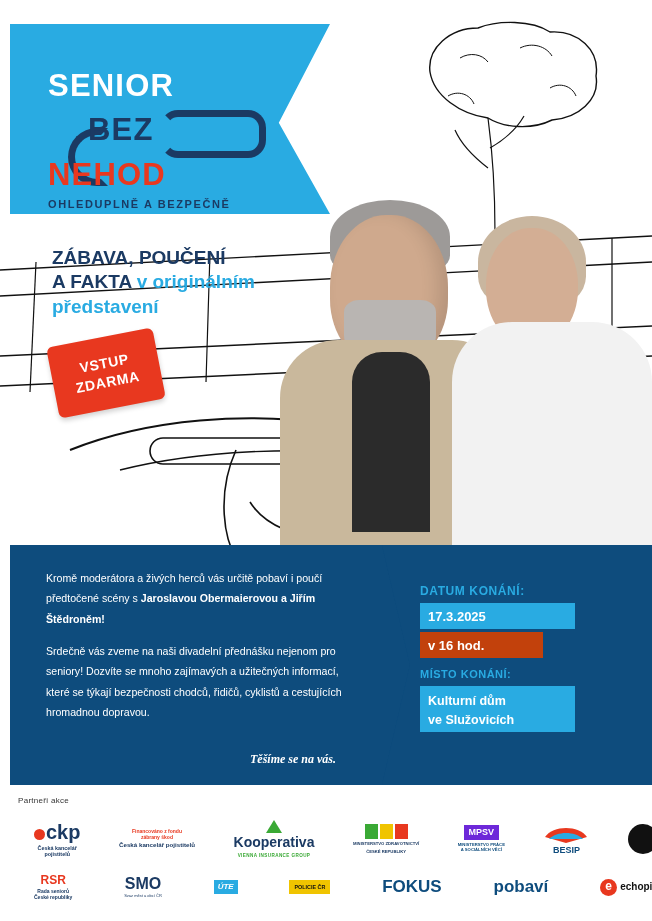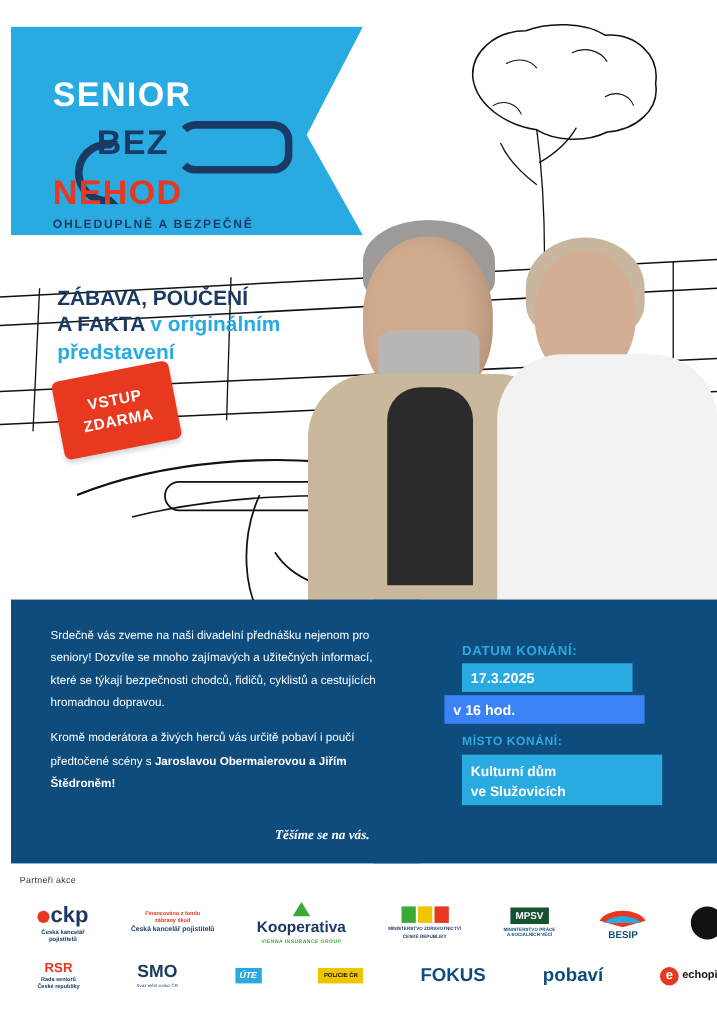--- a/index.html
+++ b/index.html
@@ -99,21 +99,21 @@
     border:7px solid #1b3a63;border-radius:18px;
     border-left-color:transparent;
   }
   .logo-hook{
     position:absolute;left:58px;top:104px;width:26px;height:44px;
     border:7px solid #1b3a63;border-radius:30px 0 0 30px;border-right-color:transparent;
   }
 
   
   .headline{
-    position:absolute;left:52px;top:260px;width:300px;z-index:7;
+    position:absolute;left:52px;top:246px;width:300px;z-index:7;
     line-height:1.28;
   }
   .headline .hl-dark{font-size:19px;font-weight:bold;color:#1b3a63;}
   .headline .hl-blue{font-size:19px;font-weight:bold;color:#29abe2;}
 
   
   .stamp{
     position:absolute;left:52px;top:337px;width:108px;height:72px;z-index:8;
     background:#e8381f;border-radius:6px;
     transform:rotate(-11deg);
@@ -141,30 +141,30 @@
   .date-label{
     position:absolute;left:420px;top:584px;z-index:11;
     color:#29abe2;font-size:12px;font-weight:bold;letter-spacing:.6px;
   }
   .date-box{
     position:absolute;left:420px;top:603px;width:155px;height:26px;z-index:11;
     background:#29abe2;color:#ffffff;font-size:13px;font-weight:bold;
     display:flex;align-items:center;padding-left:8px;box-sizing:border-box;
   }
   .time-box{
-    position:absolute;left:404px;top:632px;width:182px;height:26px;z-index:11;
-    background:#3b82f6;color:#ffffff;font-size:13px;font-weight:bold;
+    position:absolute;left:420px;top:632px;width:123px;height:26px;z-index:11;
+    background:#c2410c;color:#ffffff;font-size:13px;font-weight:bold;
     display:flex;align-items:center;padding-left:8px;box-sizing:border-box;
   }
   .place-label{
     position:absolute;left:420px;top:668px;z-index:11;
     color:#29abe2;font-size:11px;font-weight:bold;letter-spacing:.5px;
   }
   .place-box{
-    position:absolute;left:420px;top:686px;width:182px;height:46px;z-index:11;
+    position:absolute;left:420px;top:686px;width:155px;height:46px;z-index:11;
     background:#29abe2;color:#ffffff;font-size:12.5px;font-weight:bold;
     padding:6px 0 0 8px;box-sizing:border-box;line-height:1.5;
   }
 
   
   .partners-title{
     position:absolute;left:18px;top:796px;
     font-size:8px;color:#333;letter-spacing:.3px;
   }
   .logo-strip{
@@ -183,21 +183,21 @@
   .ckp .dot{display:inline-block;width:11px;height:11px;border-radius:50%;background:#e8381f;vertical-align:middle;margin-right:1px;}
   .ckp .sub{font-size:5.4px;color:#1b3a63;font-weight:bold;margin-top:2px;}
   .fond .t1{font-size:5px;color:#e8381f;font-weight:bold;}
   .fond .t2{font-size:6.2px;color:#1b3a63;font-weight:bold;margin-top:2px;}
   .koop .big{font-size:14px;color:#1b3a63;}
   .koop .tri{width:0;height:0;border-left:8px solid transparent;border-right:8px solid transparent;border-bottom:13px solid #3aa935;margin-bottom:2px;}
   .koop .sub{font-size:4.6px;color:#3aa935;font-weight:bold;letter-spacing:.4px;margin-top:2px;}
   .mz .bars{display:flex;gap:2px;align-items:flex-end;}
   .mz .bars i{display:block;width:13px;height:15px;font-style:normal;}
   .mz .sub{font-size:4.2px;color:#1b3a63;font-weight:bold;margin-top:3px;}
-  .mpsv .box{background:#14532d;color:#fff;font-size:9px;font-weight:bold;padding:3px 5px;line-height:1;}
+  .mpsv .box{background:#6d28d9;color:#fff;font-size:9px;font-weight:bold;padding:3px 5px;line-height:1;}
   .mpsv .sub{font-size:4.2px;color:#0e4c7d;font-weight:bold;margin-top:3px;}
   .besip .mark{font-size:9px;font-weight:bold;color:#0e4c7d;}
   .bsp .circ{width:30px;height:30px;border-radius:50%;background:#111;}
   .rsr .big{font-size:12px;font-weight:bold;color:#e8381f;}
   .rsr .sub{font-size:5px;color:#1b3a63;font-weight:bold;margin-top:2px;}
   .smo .big{font-size:16px;color:#1b3a63;font-weight:bold;}
   .smo .sub{font-size:4px;color:#1b3a63;margin-top:1px;}
   .ute .box{background:#29abe2;color:#fff;font-size:8px;font-weight:bold;padding:3px 4px;font-style:italic;}
   .policie .box{background:#f0c400;color:#111;font-size:5.4px;font-weight:bold;padding:4px 5px;}
   .fokus .big{font-size:17px;font-weight:bold;color:#0e4c7d;}
@@ -284,22 +284,22 @@
   </div>
 
   <svg class="panel-shape" width="642" height="240" viewBox="0 0 642 240">
     <path d="M0 0 H642 V240 H0 Z" fill="#0e4c7d"></path>
     <path d="M372 0 L400 120 L372 240 L330 240 L358 120 L330 0 Z" fill="#0e4c7d"></path>
     <path d="M0 0 H372 L400 120 L372 240 H0 Z" fill="#0e4c7d"></path>
     <path d="M372 0 L400 120 L372 240 H642 V0 Z" fill="#0e4c7d"></path>
   </svg>
 
   <div class="panel-left-text">
+    <p><span>Kromě moderátora a živých herců vás určitě pobaví i poučí předtočené scény s </span><span class="names">Jaroslavou Obermaierovou a Jiřím Štědroněm!</span></p>
     <p>Srdečně vás zveme na naši divadelní přednášku nejenom pro seniory! Dozvíte se mnoho zajímavých a užitečných informací, které se týkají bezpečnosti chodců, řidičů, cyklistů a cestujících hromadnou dopravou.</p>
-    <p><span>Kromě moderátora a živých herců vás určitě pobaví i poučí předtočené scény s </span><span class="names">Jaroslavou Obermaierovou a Jiřím Štědroněm!</span></p>
   </div>
   <div class="signature">Těšíme se na vás.</div>
 
   <div class="date-label">DATUM KONÁNÍ:</div>
   <div class="date-box">17.3.2025</div>
   <div class="time-box">v 16 hod.</div>
   <div class="place-label">MÍSTO KONÁNÍ:</div>
   <div class="place-box" style="white-space:pre-line">Kulturní dům
 ve Služovicích</div>
 

